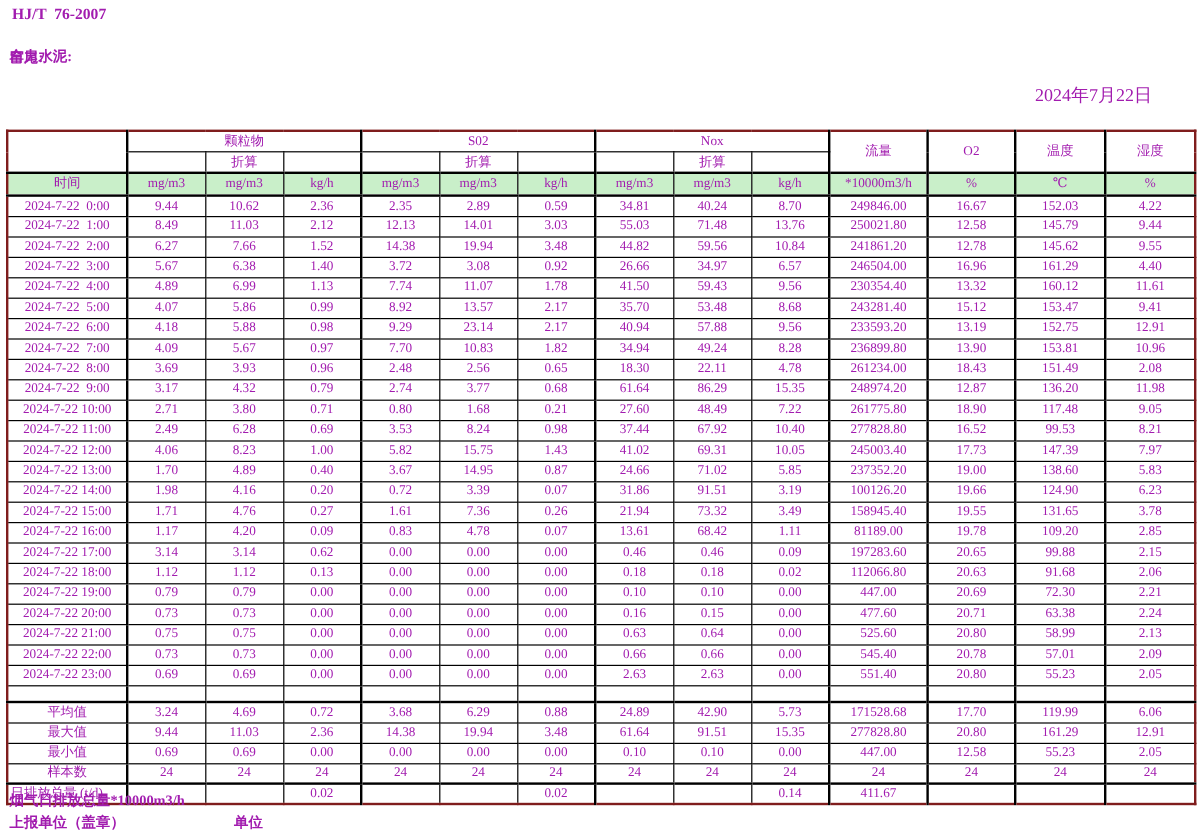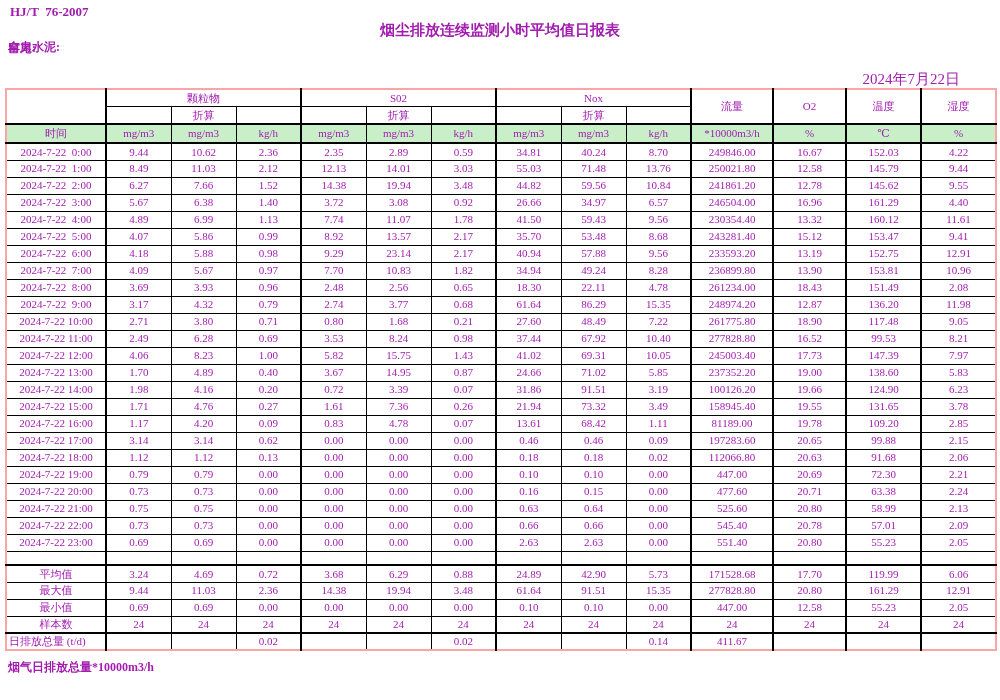--- a/index.html
+++ b/index.html
@@ -7,40 +7,39 @@
         font-family:"Liberation Serif","DejaVu Serif",serif;color:#a21caf;}
   .std{position:absolute;left:10px;top:4px;font-size:13px;font-weight:bold;white-space:pre;}
   .title{position:absolute;left:0;top:21px;width:1000px;text-align:center;font-size:15px;font-weight:bold;}
   .company{position:absolute;left:8px;top:39px;font-size:12px;font-weight:bold;}
   .location{position:absolute;left:8px;top:40px;font-size:12px;font-weight:bold;}
   .date{position:absolute;right:40px;top:70px;font-size:15px;}
   table.report{position:absolute;left:5px;top:88px;width:990px;border-collapse:collapse;
         table-layout:fixed;font-size:11px;}
   table.report td{border:1px solid #000;text-align:center;padding:0;overflow:hidden;
         white-space:pre;line-height:1.1;}
-  table.report{border:2px solid #fca5a5;}
+  table.report{border:2px solid #7f1d1d;margin-top:20px;}
   thead tr.h1 td{height:16px;}
   thead tr.h2 td{height:16px;}
   thead tr.h3 td{height:17px;background:var(--green,#c9efc9);border-top:2px solid #000;border-bottom:2px solid #000;}
   tbody tr{height:17px;}
   tbody tr.blank{height:14px;}
   tbody td.gb, thead td.gb{border-left:2px solid #000;}
   tbody tr.first-summary td{border-top:2px solid #000;}
   tbody tr.total-row td{border-top:2px solid #000;}
   tbody tr.total-row td.time{text-align:left;padding-left:2px;}
   .foot1{position:absolute;left:8px;top:659px;font-size:12px;font-weight:bold;}
   .foot2{position:absolute;left:8px;top:677px;font-size:12px;font-weight:bold;width:400px;}
   .foot2 .unit{position:absolute;left:187px;top:0;}
 </style>
 </head>
 <body>
 
 <div class="page">
   <div class="std">HJ/T  76-2007</div>
-  <div class="title">烟尘排放连续监测小时平均值日报表</div>
   <div class="company">自力水泥:</div>
   <div class="location">窑尾:</div>
   <div class="date">2024年7月22日</div>
 
   <table class="report">
     <colgroup>
       <col style="width:100px">
       <col style="width:65px">
         <col style="width:65px">
         <col style="width:65px">
@@ -572,13 +571,17 @@
           <td>0.14</td>
           <td class="gb">411.67</td>
           <td class="gb"></td>
           <td class="gb"></td>
           <td class="gb"></td>
         </tr>
       </tbody>
   </table>
 
   <div class="foot1">烟气日排放总量*10000m3/h</div>
+  <div class="foot2">
+    <span>上报单位（盖章）</span>
+    <span class="unit">单位</span>
+  </div>
 </div>
 
 </body></html>

